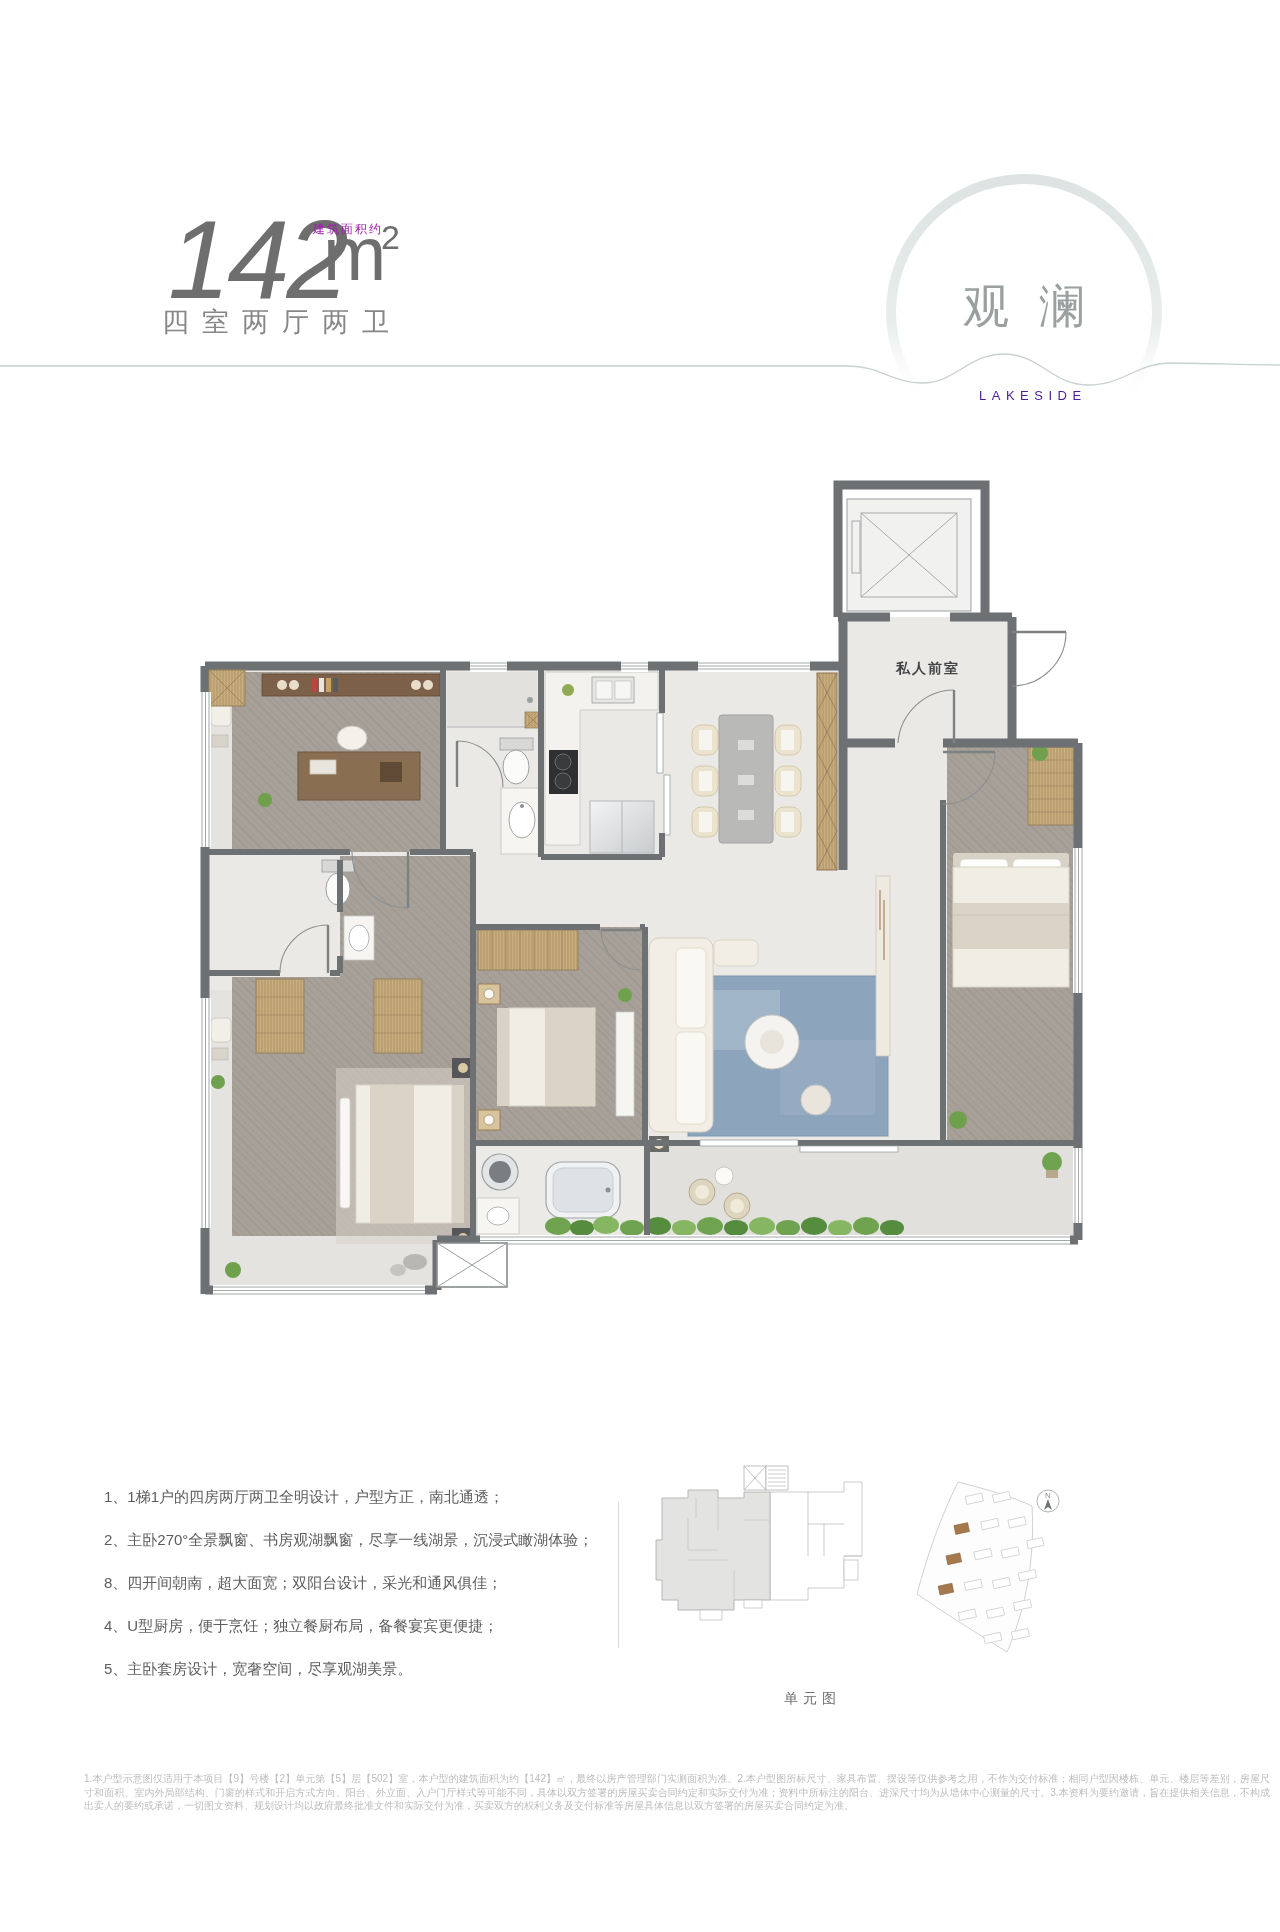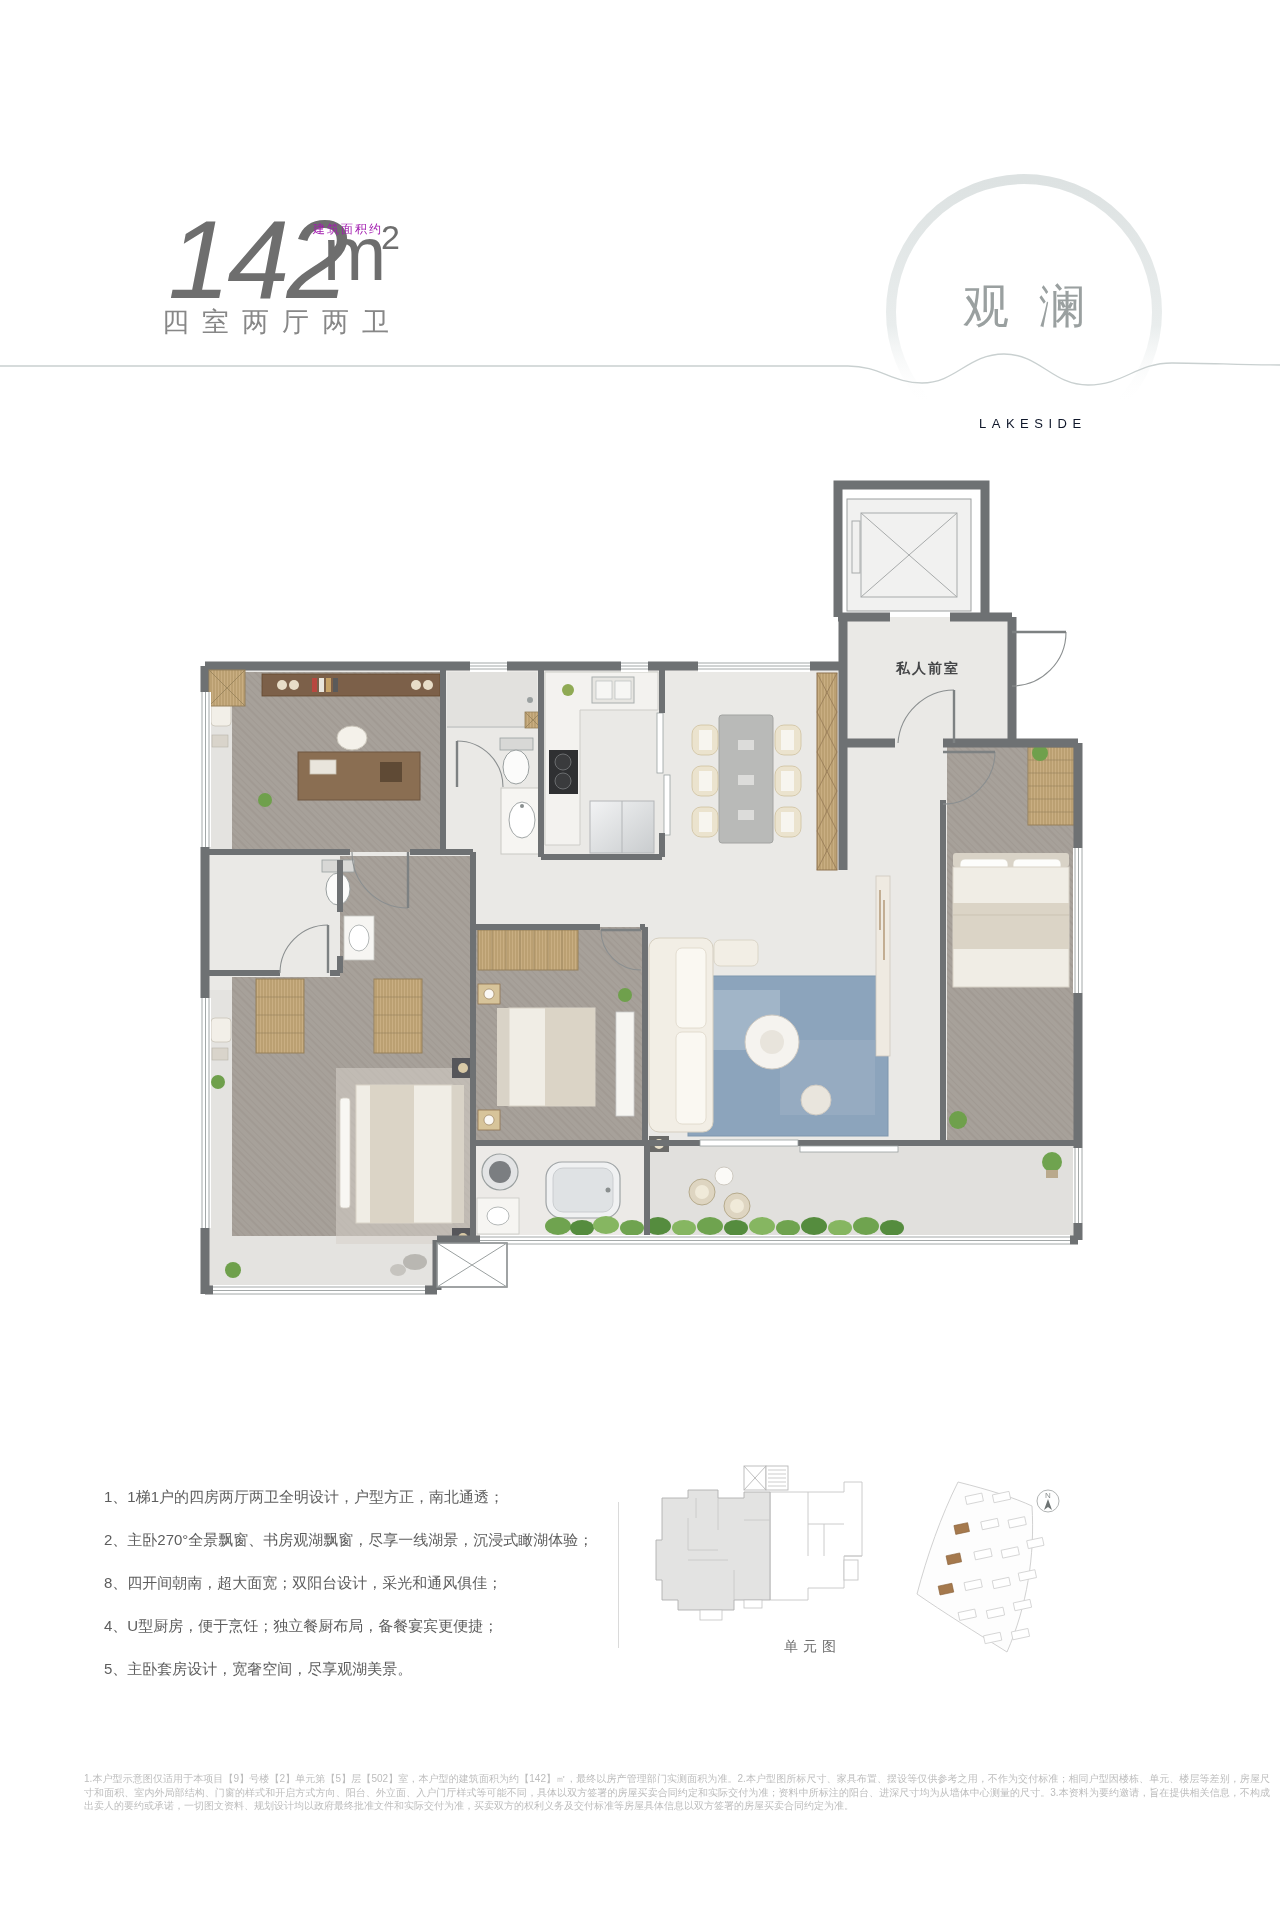--- a/index.html
+++ b/index.html
@@ -9,26 +9,26 @@
   }
   .abs{position:absolute;}
   
   .area-num{left:168px;top:204px;font-size:112px;line-height:1;color:#6e6e6e;letter-spacing:-3px;font-style:italic;}
   .area-unit{left:323px;top:216px;font-size:76px;line-height:1;color:#6e6e6e;}
   .area-sup{left:381px;top:220px;font-size:34px;line-height:1;color:#6e6e6e;}
   .area-note{left:313px;top:221px;font-size:12px;letter-spacing:2px;color:#a21caf;}
   .layout-label{left:162px;top:304px;font-size:27px;letter-spacing:13px;color:#878787;}
   
   .emblem-cn{left:963px;top:276px;font-size:46px;letter-spacing:30px;color:#9aa0a0;white-space:nowrap;}
-  .emblem-en{left:979px;top:388px;font-size:13px;letter-spacing:5.5px;color:#0f172a;white-space:nowrap;margin-top:28px;}
+  .emblem-en{left:979px;top:388px;font-size:13px;letter-spacing:5.5px;color:#4c1d95;white-space:nowrap;}
   
   .features{left:104px;top:1489px;width:525px;}
   .features p{margin:0 0 27px 0;font-size:15px;line-height:16px;color:#5d5d5d;white-space:nowrap;}
   .v-divider{left:618px;top:1502px;width:1px;height:146px;background:#dadada;}
-  .unit-caption{left:784px;top:1638px;font-size:14px;letter-spacing:5px;color:#6f6f6f;}
+  .unit-caption{left:784px;top:1690px;font-size:14px;letter-spacing:5px;color:#6f6f6f;}
   
   .disclaimer{left:84px;top:1772px;width:1186px;font-size:10px;line-height:13.5px;color:#bdbdbd;text-align:justify;}
   svg{display:block;}
 </style>
 </head>
 <body>
 
 <div class="abs area-num">142</div>
 <div class="abs area-unit">m</div>
 <div class="abs area-sup">2</div>

